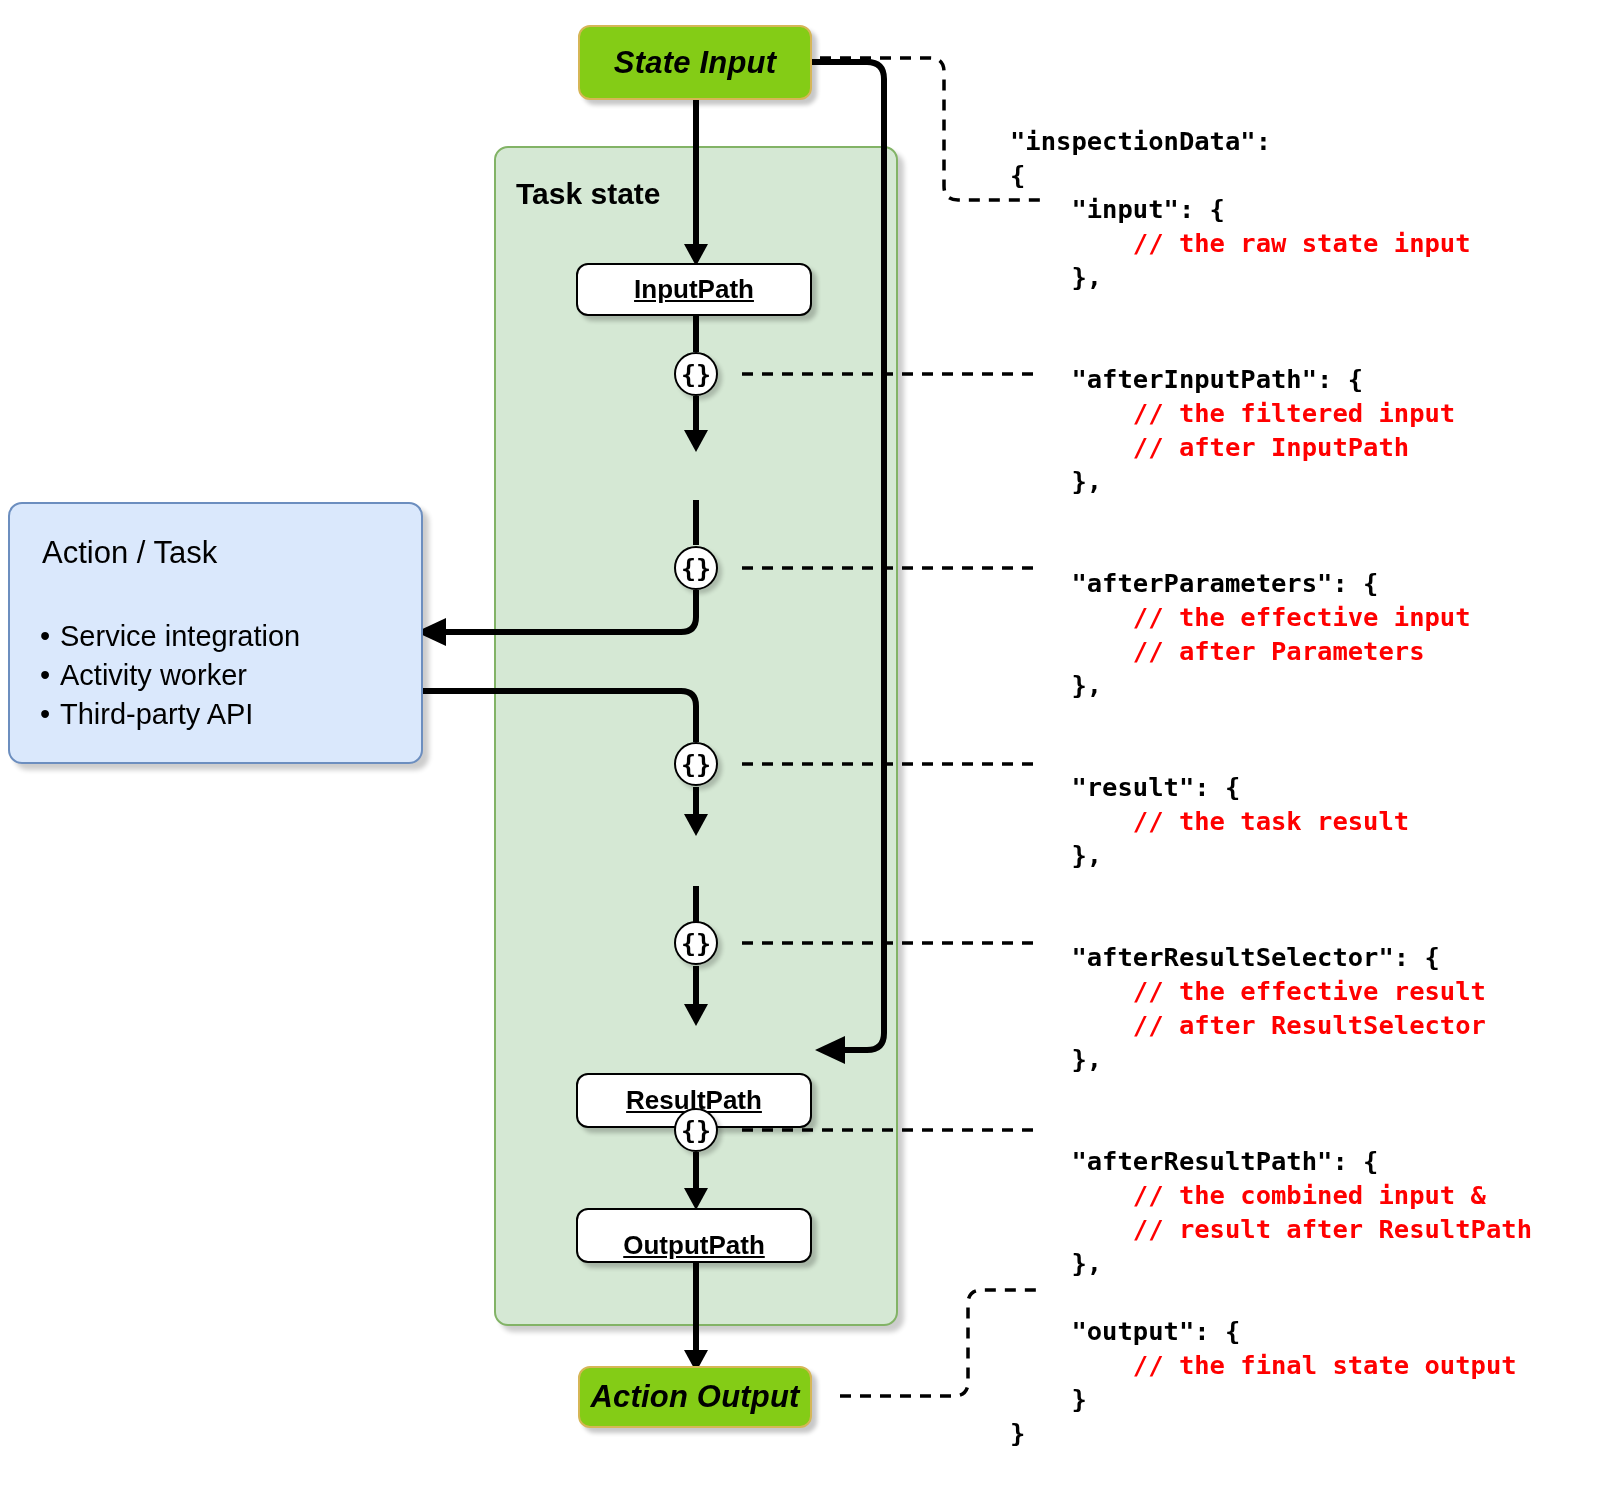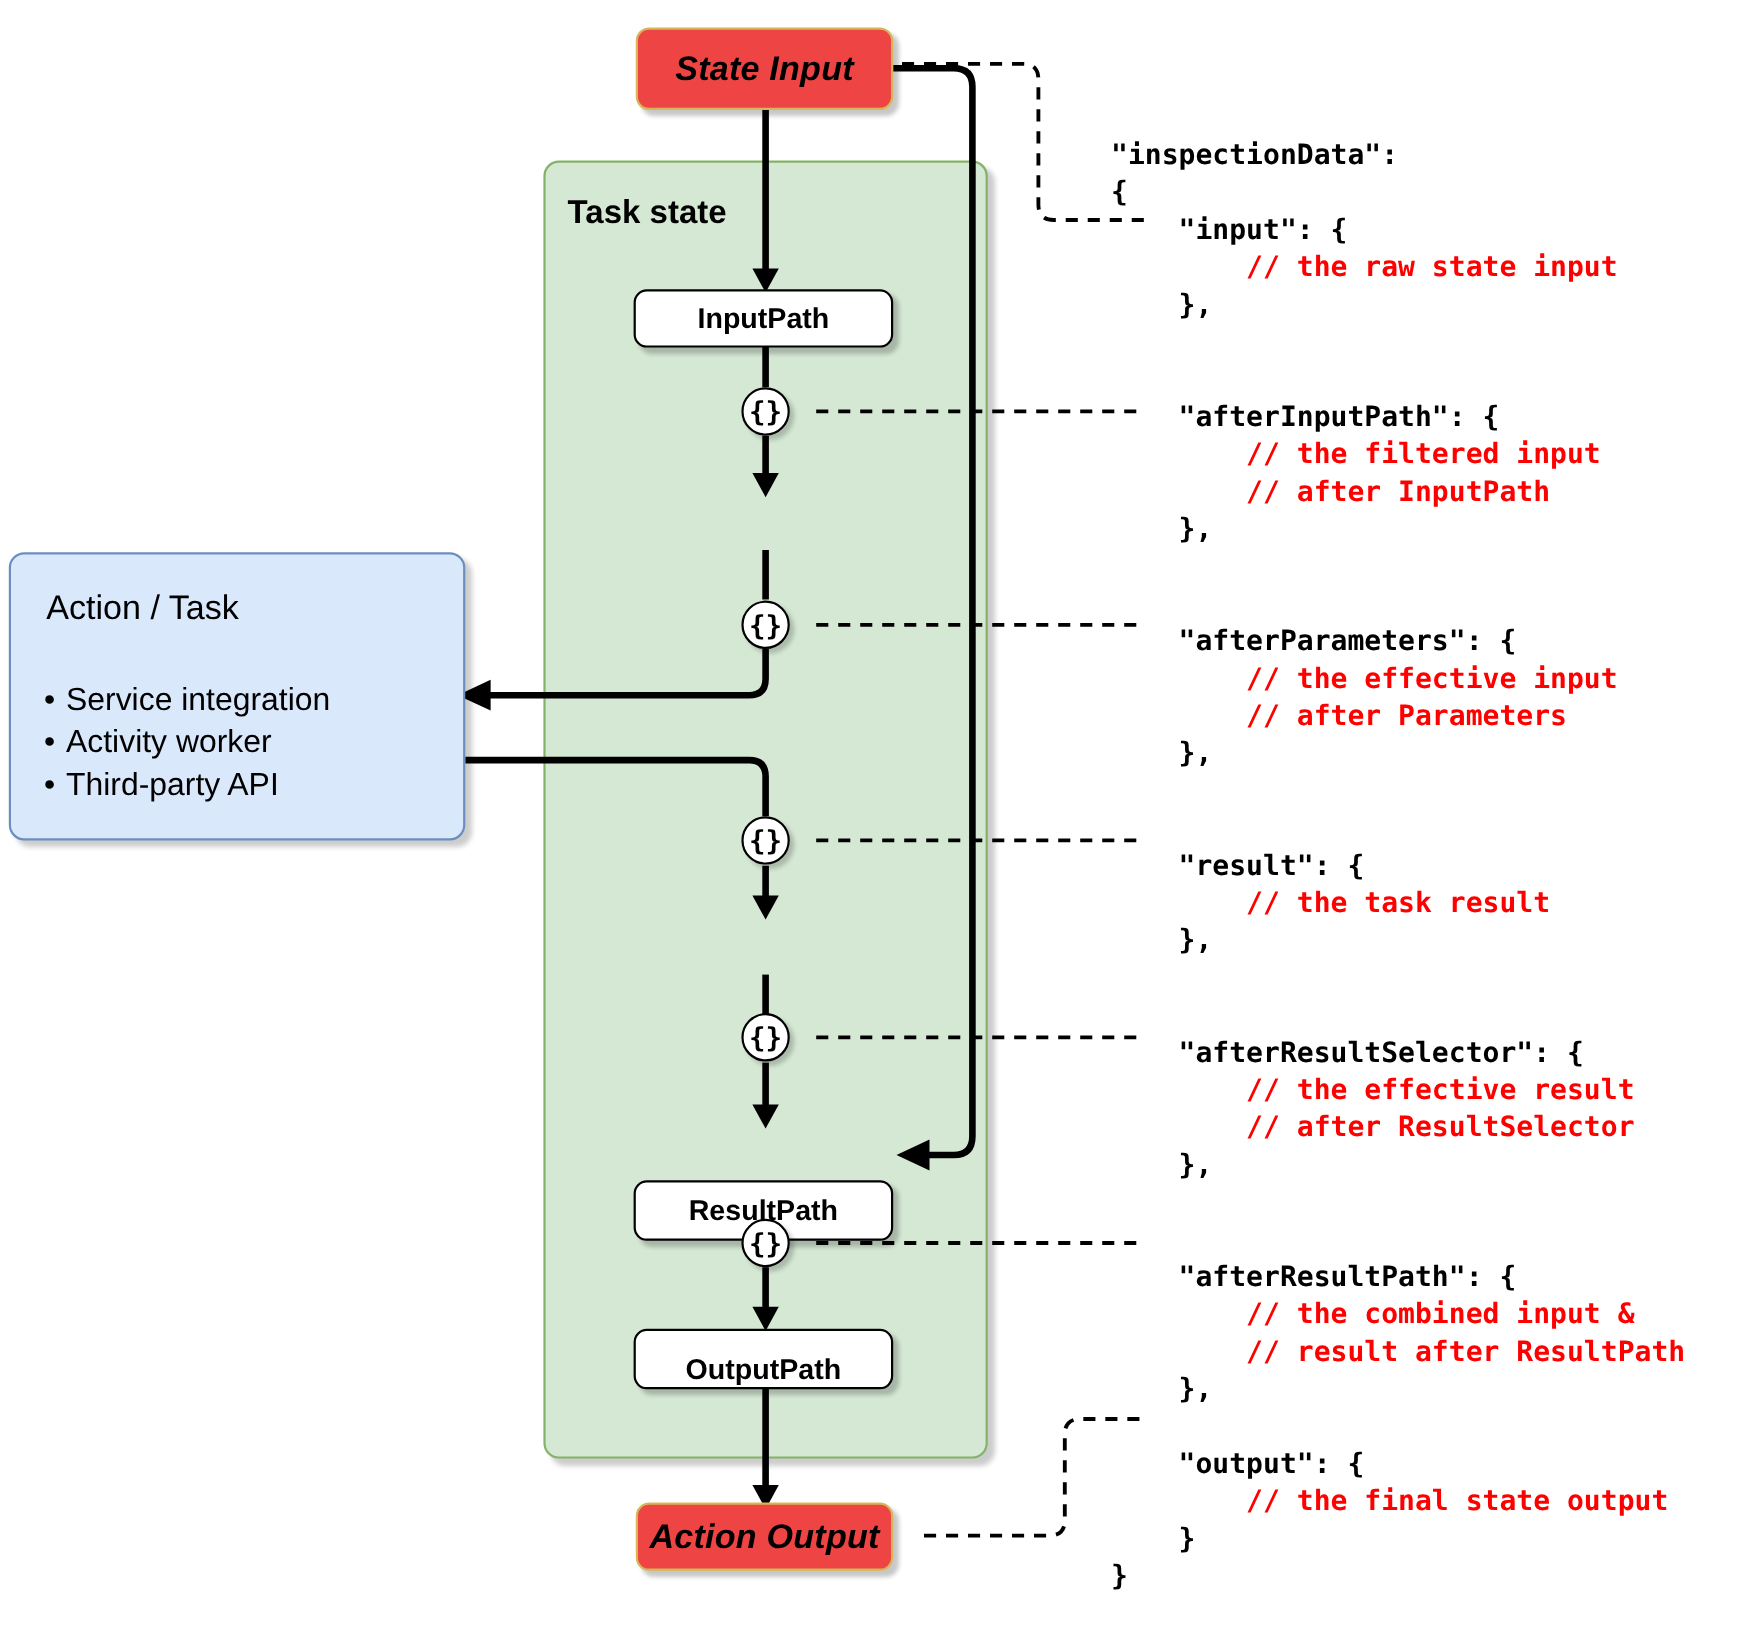--- a/index.html
+++ b/index.html
@@ -28,38 +28,39 @@
   
   .node {
     position: absolute;
     box-sizing: border-box;
     display: flex;
     align-items: center;
     justify-content: center;
     text-align: center;
   }
   .state-node {
-    background: #ef4444;
+    background: #84cc16;
     border: 2px solid #d6b656;
     border-radius: 12px;
     box-shadow: 5px 5px 4px rgba(0,0,0,0.22);
     font-weight: bold;
     font-style: italic;
     font-size: 31px;
     color: #000000;
     letter-spacing: 0.2px;
   }
   .field-node {
     background: #ffffff;
     border: 2.5px solid #000000;
     border-radius: 12px;
     box-shadow: 5px 5px 4px rgba(0,0,0,0.22);
     font-weight: bold;
     font-size: 26px;
     color: #000000;
+    text-decoration: underline;
   }
   .brace-node {
     background: #ffffff;
     border: 2.5px solid #000000;
     border-radius: 50%;
     box-shadow: 4px 4px 4px rgba(0,0,0,0.20);
     font-family: "DejaVu Sans Mono", monospace;
     font-weight: bold;
     font-size: 25px;
     color: #000000;

